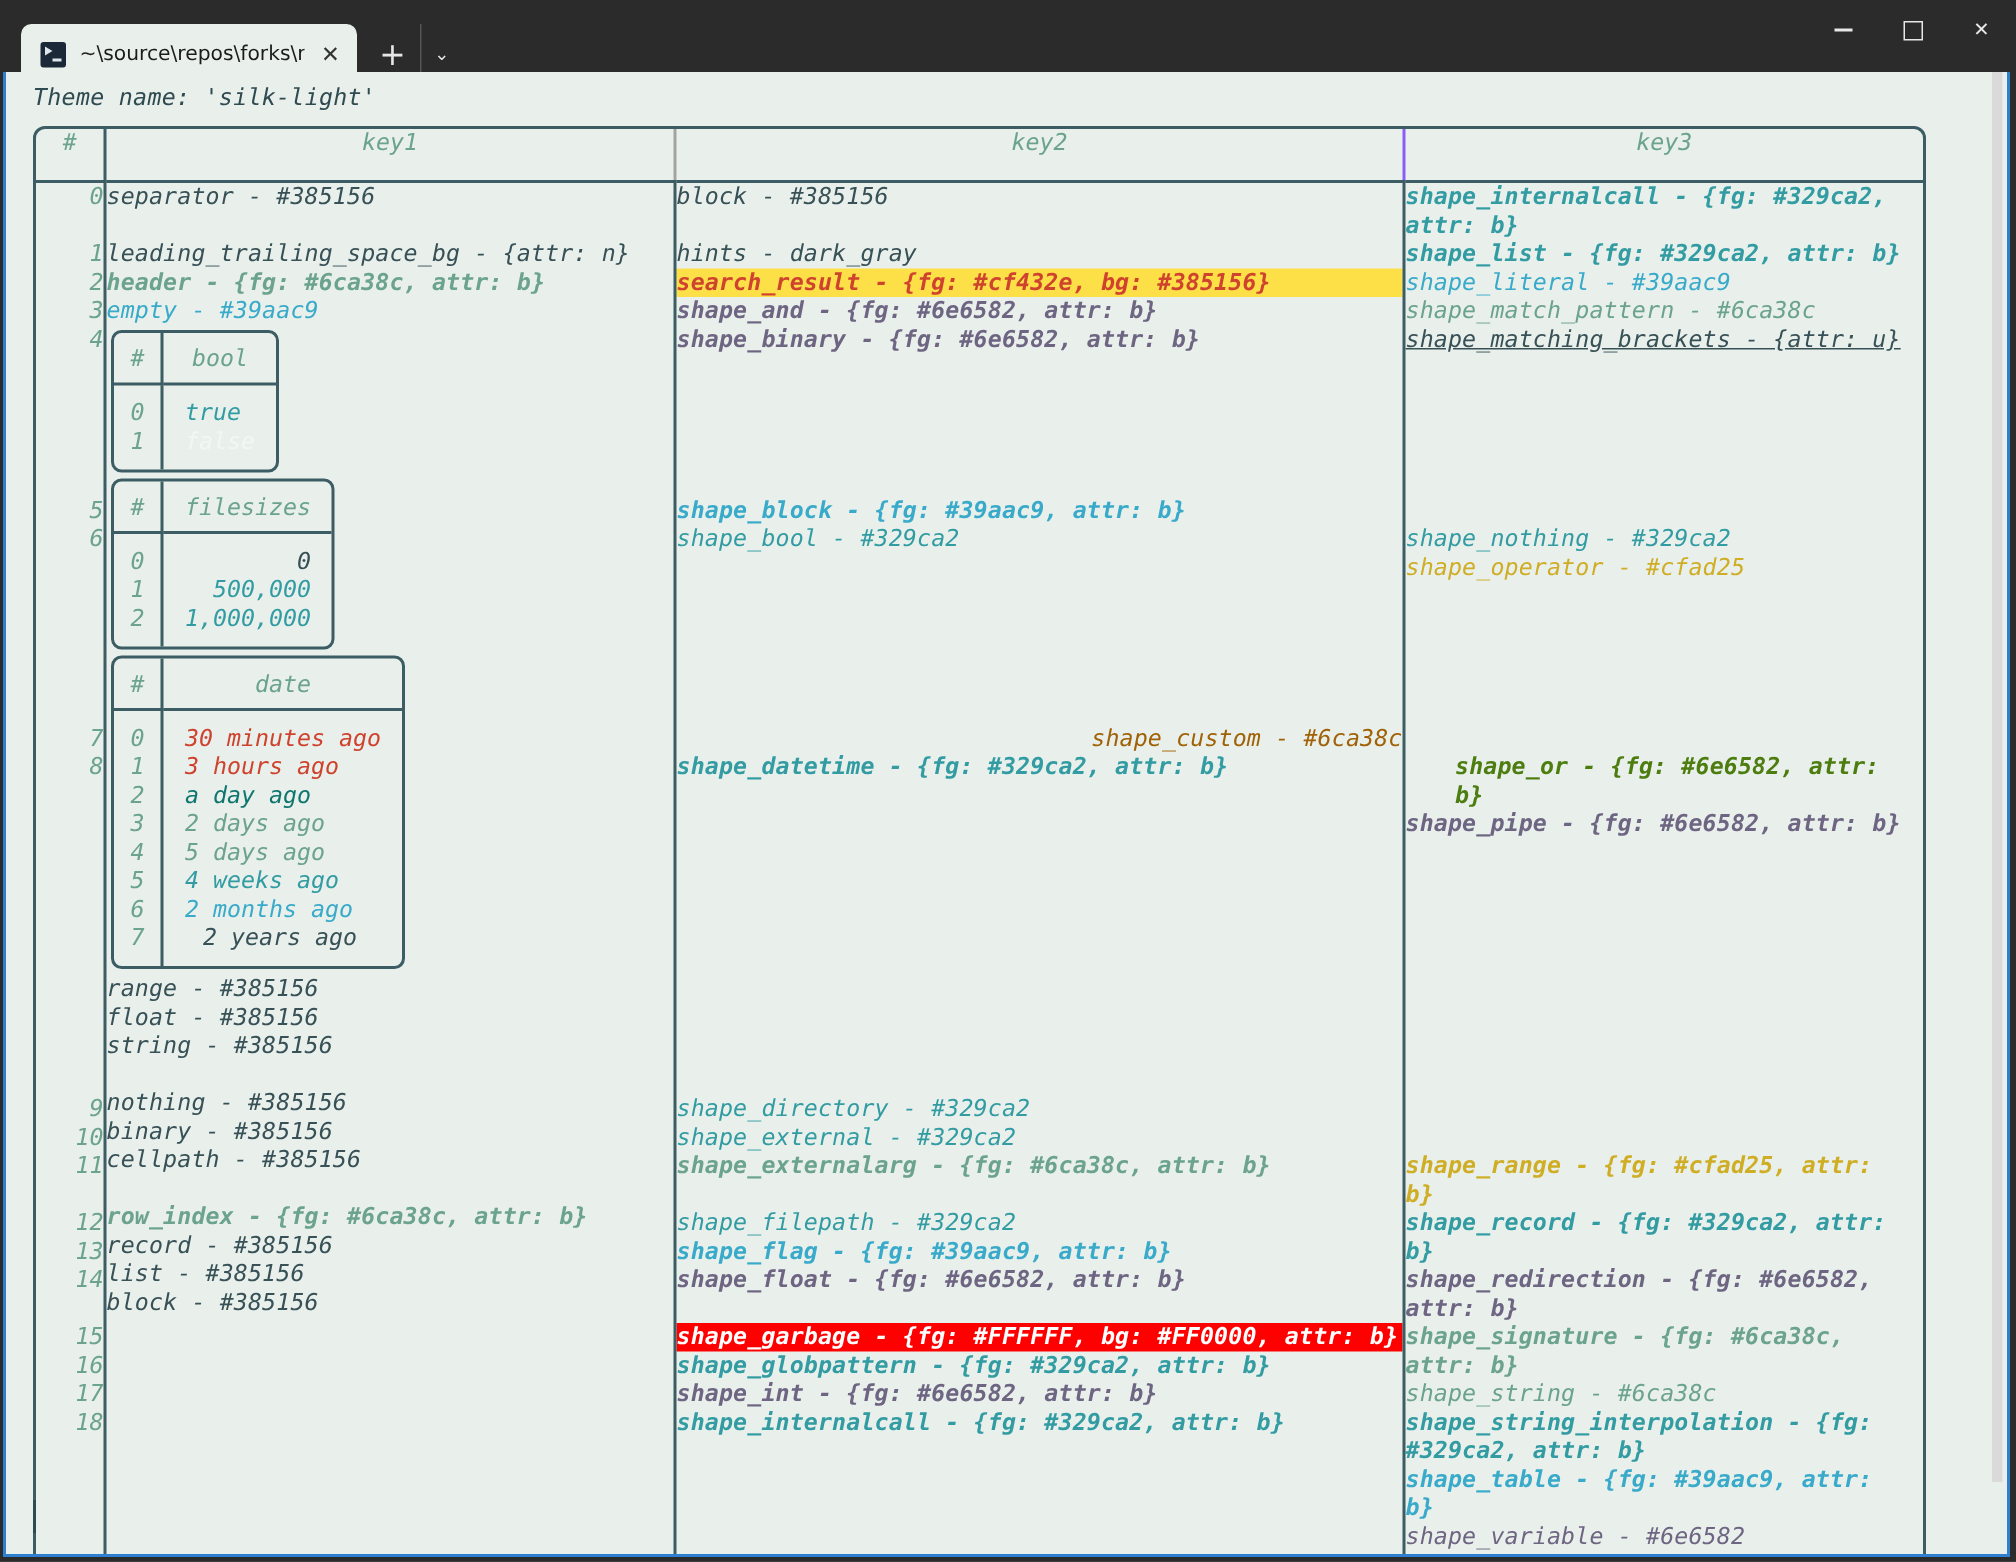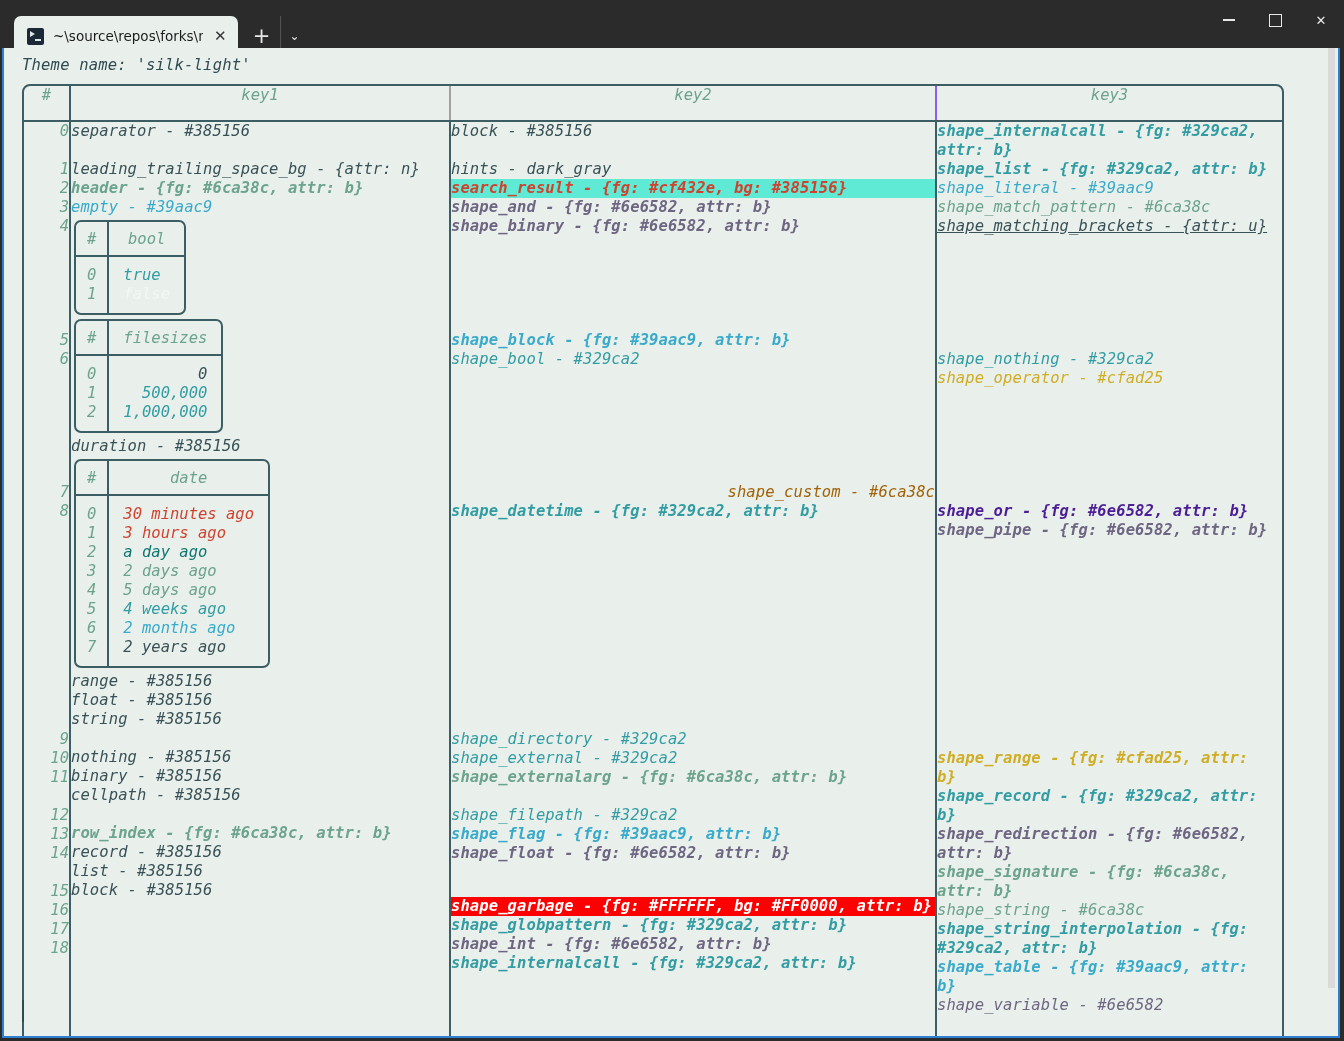--- a/index.html
+++ b/index.html
@@ -108,22 +108,22 @@
     font-size:15.5px;color:#6ca38c;line-height:19px;height:19px;
     white-space:pre;
   }
   .ln{
     font-size:15.5px;line-height:19px;white-space:pre-wrap;
     word-break:break-word;letter-spacing:0.1px;
   }
   .ln.blank{white-space:pre;}
   .b{font-weight:bold;}
   .u{text-decoration:underline;}
-  .hl-search{background:#5eead4;color:#cf432e;font-weight:bold;}
-  .hl-garbage{background:#ff0000;color:#ffffff;font-weight:bold;margin-top:15px;}
+  .hl-search{background:#fde047;color:#cf432e;font-weight:bold;}
+  .hl-garbage{background:#ff0000;color:#ffffff;font-weight:bold;}
   
   .nested{
     border:2px solid #3c5d63;border-radius:7px;
     border-collapse:separate;border-spacing:0;
     margin:3px 0 4px 3px;background:#e9f0ec;
   }
   .nested th,.nested td{padding:0;vertical-align:top;}
   .nested .nh{
     font-size:15.5px;color:#6ca38c;font-weight:normal;
     text-align:center;height:33px;vertical-align:middle;
@@ -269,23 +269,20 @@
                         </td>
                         <td class="nbody-val ralign">
                           <div class="nrow" style="color: rgb(56, 81, 86);">0</div>
                           <div class="nrow" style="color: rgb(50, 156, 162);">500,000</div>
                           <div class="nrow" style="color: rgb(50, 156, 162);">1,000,000</div>
                         </td>
                       </tr>
                     </tbody>
                   </table>
                 </div>
-              <div id="c1c">
-                  <div class="ln" style="color: rgb(56, 81, 86);">duration - #385156</div>
-                </div>
               <div id="tbl-date">
                   <table class="nested" style="width: 196px;">
                     <thead>
                       <tr>
                         <th class="nh nidx">#</th>
                         <th class="nh">date</th>
                       </tr>
                     </thead>
                     <tbody>
                       <tr>
@@ -300,21 +297,21 @@
                           <div class="nrow idxc">7</div>
                         </td>
                         <td class="nbody-val">
                           <div class="nrow" style="color: rgb(207, 67, 46);">30 minutes ago</div>
                           <div class="nrow" style="color: rgb(207, 67, 46);">3 hours ago</div>
                           <div class="nrow" style="color: #0f766e;">a day ago</div>
                           <div class="nrow" style="color: rgb(108, 163, 140);">2 days ago</div>
                           <div class="nrow" style="color: rgb(108, 163, 140);">5 days ago</div>
                           <div class="nrow" style="color: rgb(50, 156, 162);">4 weeks ago</div>
                           <div class="nrow" style="color: rgb(57, 170, 201);">2 months ago</div>
-                          <div class="nrow" style="color: rgb(56, 81, 86);">2 years ago</div>
+                          <div class="nrow" style="color: rgb(56, 81, 86); margin-left: 12px;">2 years ago</div>
                         </td>
                       </tr>
                     </tbody>
                   </table>
                 </div>
               <div id="c1d">
                   <div class="ln" style="color: rgb(56, 81, 86);">range - #385156</div>
                   <div class="ln" style="color: rgb(56, 81, 86);">float - #385156</div>
                   <div class="ln" style="color: rgb(56, 81, 86);">string - #385156</div>
                   <div class="ln blank" style="color: rgb(56, 81, 86);">&nbsp;</div>
@@ -392,21 +389,21 @@
                   <div class="ln blank" style="color: rgb(56, 81, 86);">&nbsp;</div>
                   <div class="ln blank" style="color: rgb(56, 81, 86);">&nbsp;</div>
                   <div class="ln" style="color: rgb(50, 156, 162);">shape_nothing - #329ca2</div>
                   <div class="ln" style="color: rgb(207, 173, 37);">shape_operator - #cfad25</div>
                   <div class="ln blank" style="color: rgb(56, 81, 86);">&nbsp;</div>
                   <div class="ln blank" style="color: rgb(56, 81, 86);">&nbsp;</div>
                   <div class="ln blank" style="color: rgb(56, 81, 86);">&nbsp;</div>
                   <div class="ln blank" style="color: rgb(56, 81, 86);">&nbsp;</div>
                   <div class="ln blank" style="color: rgb(56, 81, 86);">&nbsp;</div>
                   <div class="ln blank" style="color: rgb(56, 81, 86);">&nbsp;</div>
-                  <div class="ln b" style="color: #4c1d95;">shape_or - {fg: #6e6582, attr: b}</div>
+                  <div class="ln b" style="color: #4d7c0f; margin-left: 33px;">shape_or - {fg: #6e6582, attr: b}</div>
                   <div class="ln b" style="color: rgb(110, 101, 130);">shape_pipe - {fg: #6e6582, attr: b}</div>
                   <div class="ln blank" style="color: rgb(56, 81, 86);">&nbsp;</div>
                   <div class="ln blank" style="color: rgb(56, 81, 86);">&nbsp;</div>
                   <div class="ln blank" style="color: rgb(56, 81, 86);">&nbsp;</div>
                   <div class="ln blank" style="color: rgb(56, 81, 86);">&nbsp;</div>
                   <div class="ln blank" style="color: rgb(56, 81, 86);">&nbsp;</div>
                   <div class="ln blank" style="color: rgb(56, 81, 86);">&nbsp;</div>
                   <div class="ln blank" style="color: rgb(56, 81, 86);">&nbsp;</div>
                   <div class="ln blank" style="color: rgb(56, 81, 86);">&nbsp;</div>
                   <div class="ln blank" style="color: rgb(56, 81, 86);">&nbsp;</div>

